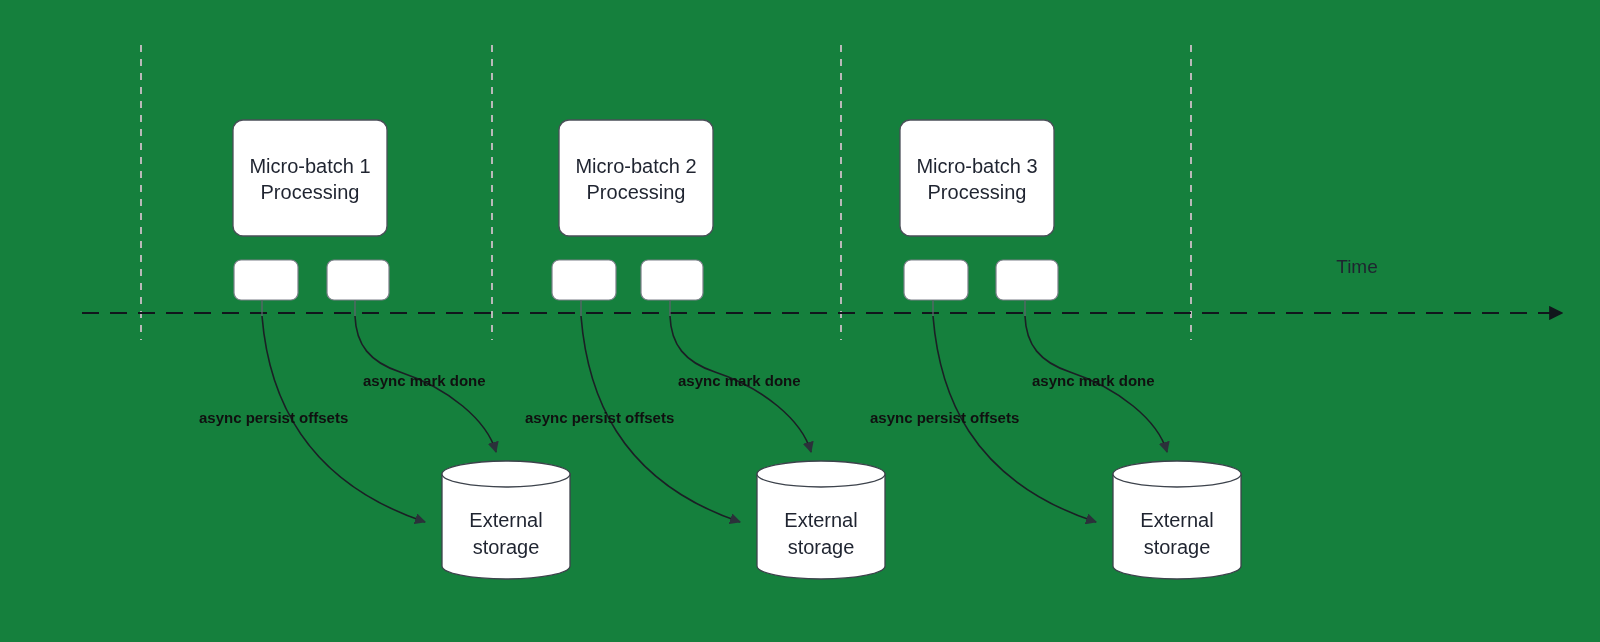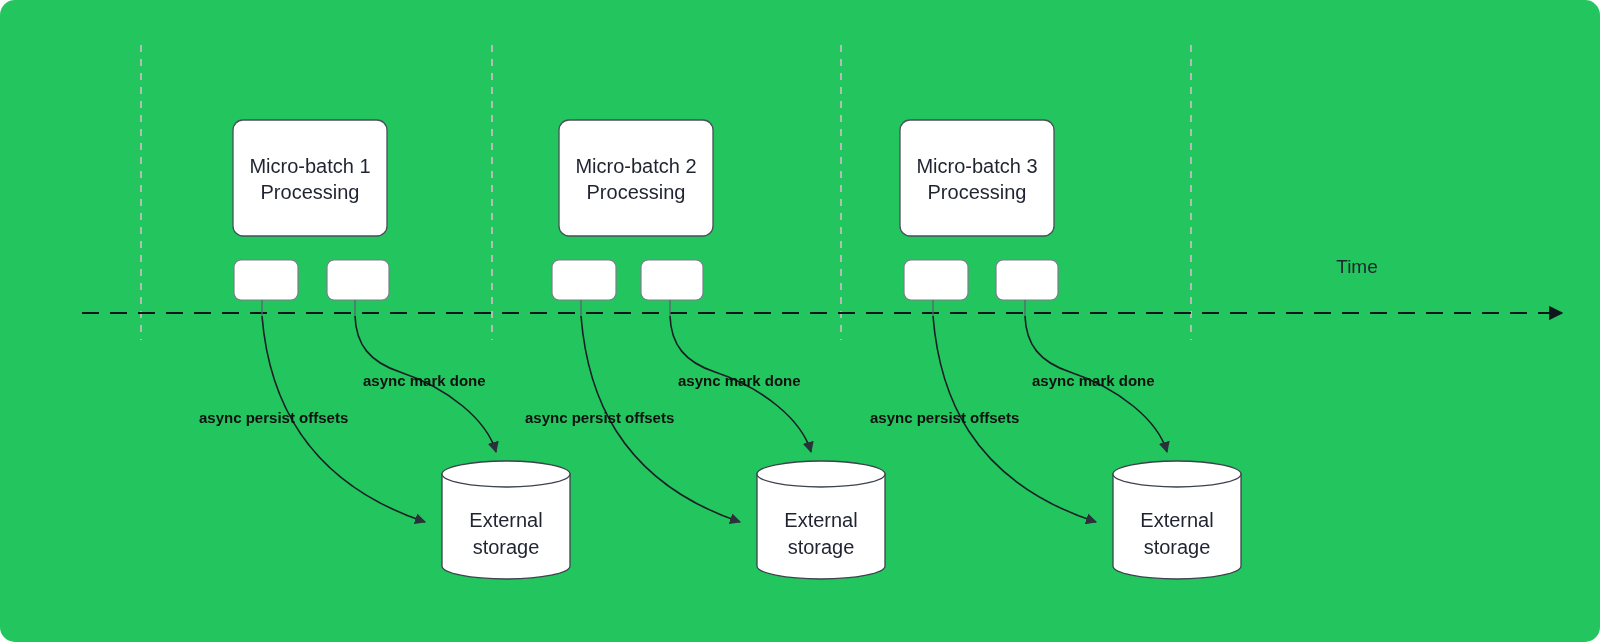--- a/index.html
+++ b/index.html
@@ -7,23 +7,22 @@
     padding: 0;
     background: #ffffff;
   }
   body {
     font-family: "Liberation Sans", sans-serif;
   }
   #canvas {
     position: relative;
     width: 1600px;
     height: 642px;
-    background: #22c55e;
+    background: #15803d;
     overflow: hidden;
-    border-radius: 15px;
   }
   #diagram-svg {
     position: absolute;
     left: 0;
     top: 0;
     width: 1600px;
     height: 642px;
   }
   .node-text {
     font-family: "Liberation Sans", sans-serif;

